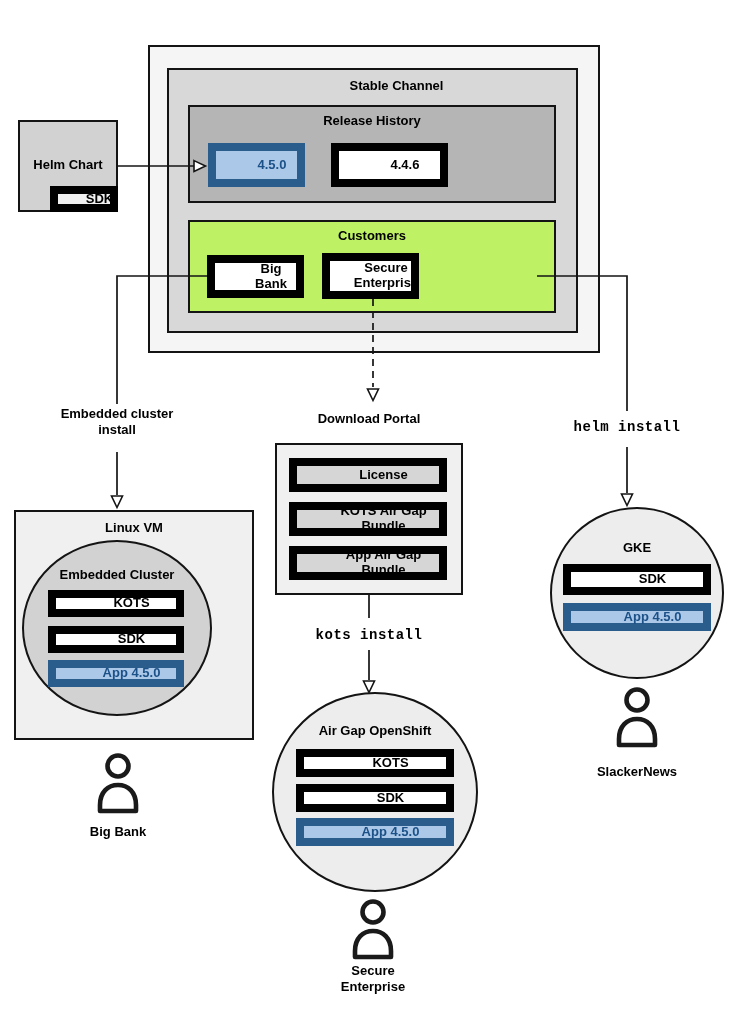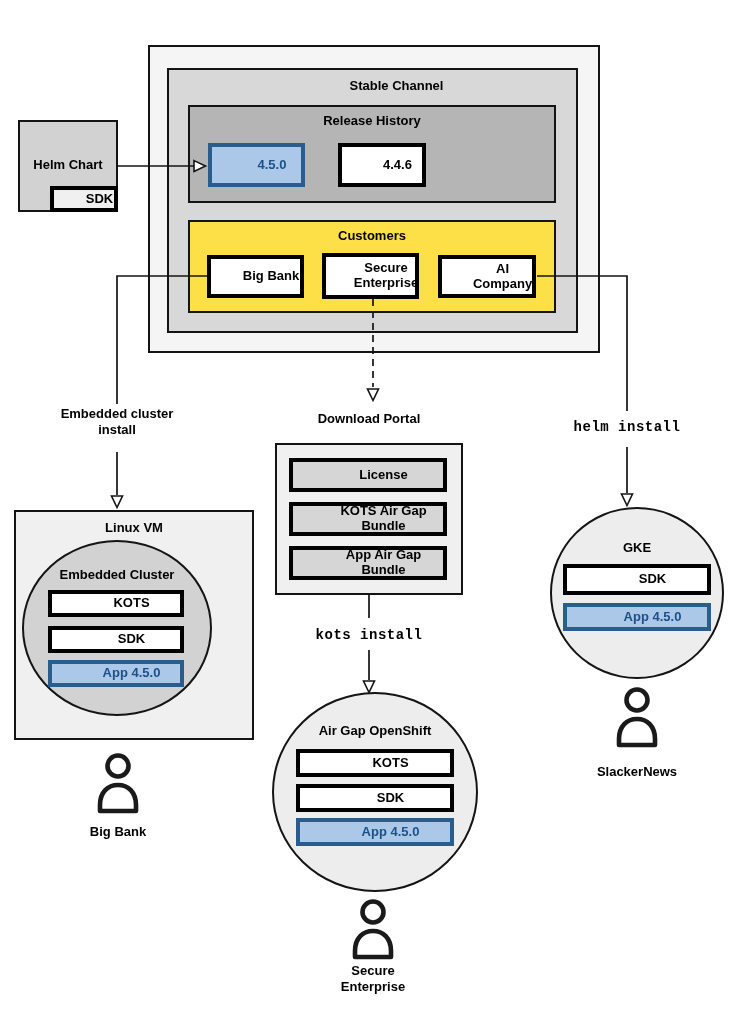--- a/index.html
+++ b/index.html
@@ -4,21 +4,21 @@
 <style>
   html,body{margin:0;padding:0;background:#fff;}
   .canvas{
     position:relative;width:734px;height:1026px;background:#fff;overflow:hidden;
     font-family:"Liberation Sans",sans-serif;color:#000;
   }
   .abs{position:absolute;box-sizing:border-box;}
   .box{position:absolute;box-sizing:border-box;border:2px solid #141414;}
   .box-label{text-align:center;font-weight:bold;font-size:13px;line-height:1.1;}
   .node{
-    position:absolute;box-sizing:border-box;border:4px solid #000000;background:#fff;
+    position:absolute;box-sizing:border-box;border:8px solid #000000;background:#fff;
     display:flex;align-items:center;justify-content:center;text-align:center;
     font-weight:bold;font-size:13px;line-height:1.12;padding-left:31px;
   }
   .blue{background:#abc8e8;border-color:#2b5d8c;color:#1c5188;}
   .gray-item{background:#d6d6d6;}
   .circle{border-radius:50%;}
   .edge-label{
     position:absolute;text-align:center;font-weight:bold;font-size:13px;line-height:1.25;
   }
   .mono{font-family:"Liberation Mono","DejaVu Sans Mono",monospace;font-size:14px;letter-spacing:.5px;}
@@ -33,28 +33,27 @@
 
 
   <div class="box" style="left:148px;top:45px;width:452px;height:308px;background:#f5f5f5;">
 
     <div class="box" style="left:17px;top:21px;width:411px;height:265px;background:#d8d8d8;">
       <div class="box-label" style="padding-top:9px;margin-left:48px;">Stable Channel</div>
 
       <div class="box" style="left:19px;top:35px;width:368px;height:98px;background:#b5b5b5;">
         <div class="box-label" style="padding-top:7px;">Release History</div>
         <div class="node blue" style="left:18px;top:36px;width:97px;height:44px;">4.5.0</div>
-        <div class="node" style="left:148px;top:36px;width:88px;height:44px;">4.4.6</div>
+        <div class="node" style="left:141px;top:36px;width:117px;height:44px;">4.4.6</div>
       </div>
 
-      <div class="box" style="left:19px;top:150px;width:368px;height:93px;background:#fde047;">
+      <div class="box" style="left:19px;top:150px;width:368px;height:93px;background:#bef264;">
         <div class="box-label" style="padding-top:7px;">Customers</div>
         <div class="node" style="left:17px;top:33px;width:97px;height:43px;">Big Bank</div>
         <div class="node" style="left:132px;top:31px;width:97px;height:46px;">Secure Enterprise</div>
-        <div class="node" style="left:248px;top:33px;width:98px;height:43px;">AI Company</div>
       </div>
     </div>
   </div>
 
   <div class="box" style="left:18px;top:120px;width:100px;height:92px;background:#d2d2d2;">
     <div class="box-label" style="padding-top:36px;">Helm Chart</div>
     <div class="node" style="right:-2px;bottom:-2px;width:68px;height:26px;background:#f0f0f0;">SDK</div>
   </div>
 
   <div class="edge-label" style="left:47px;top:406px;width:140px;">Embedded cluster install</div>

